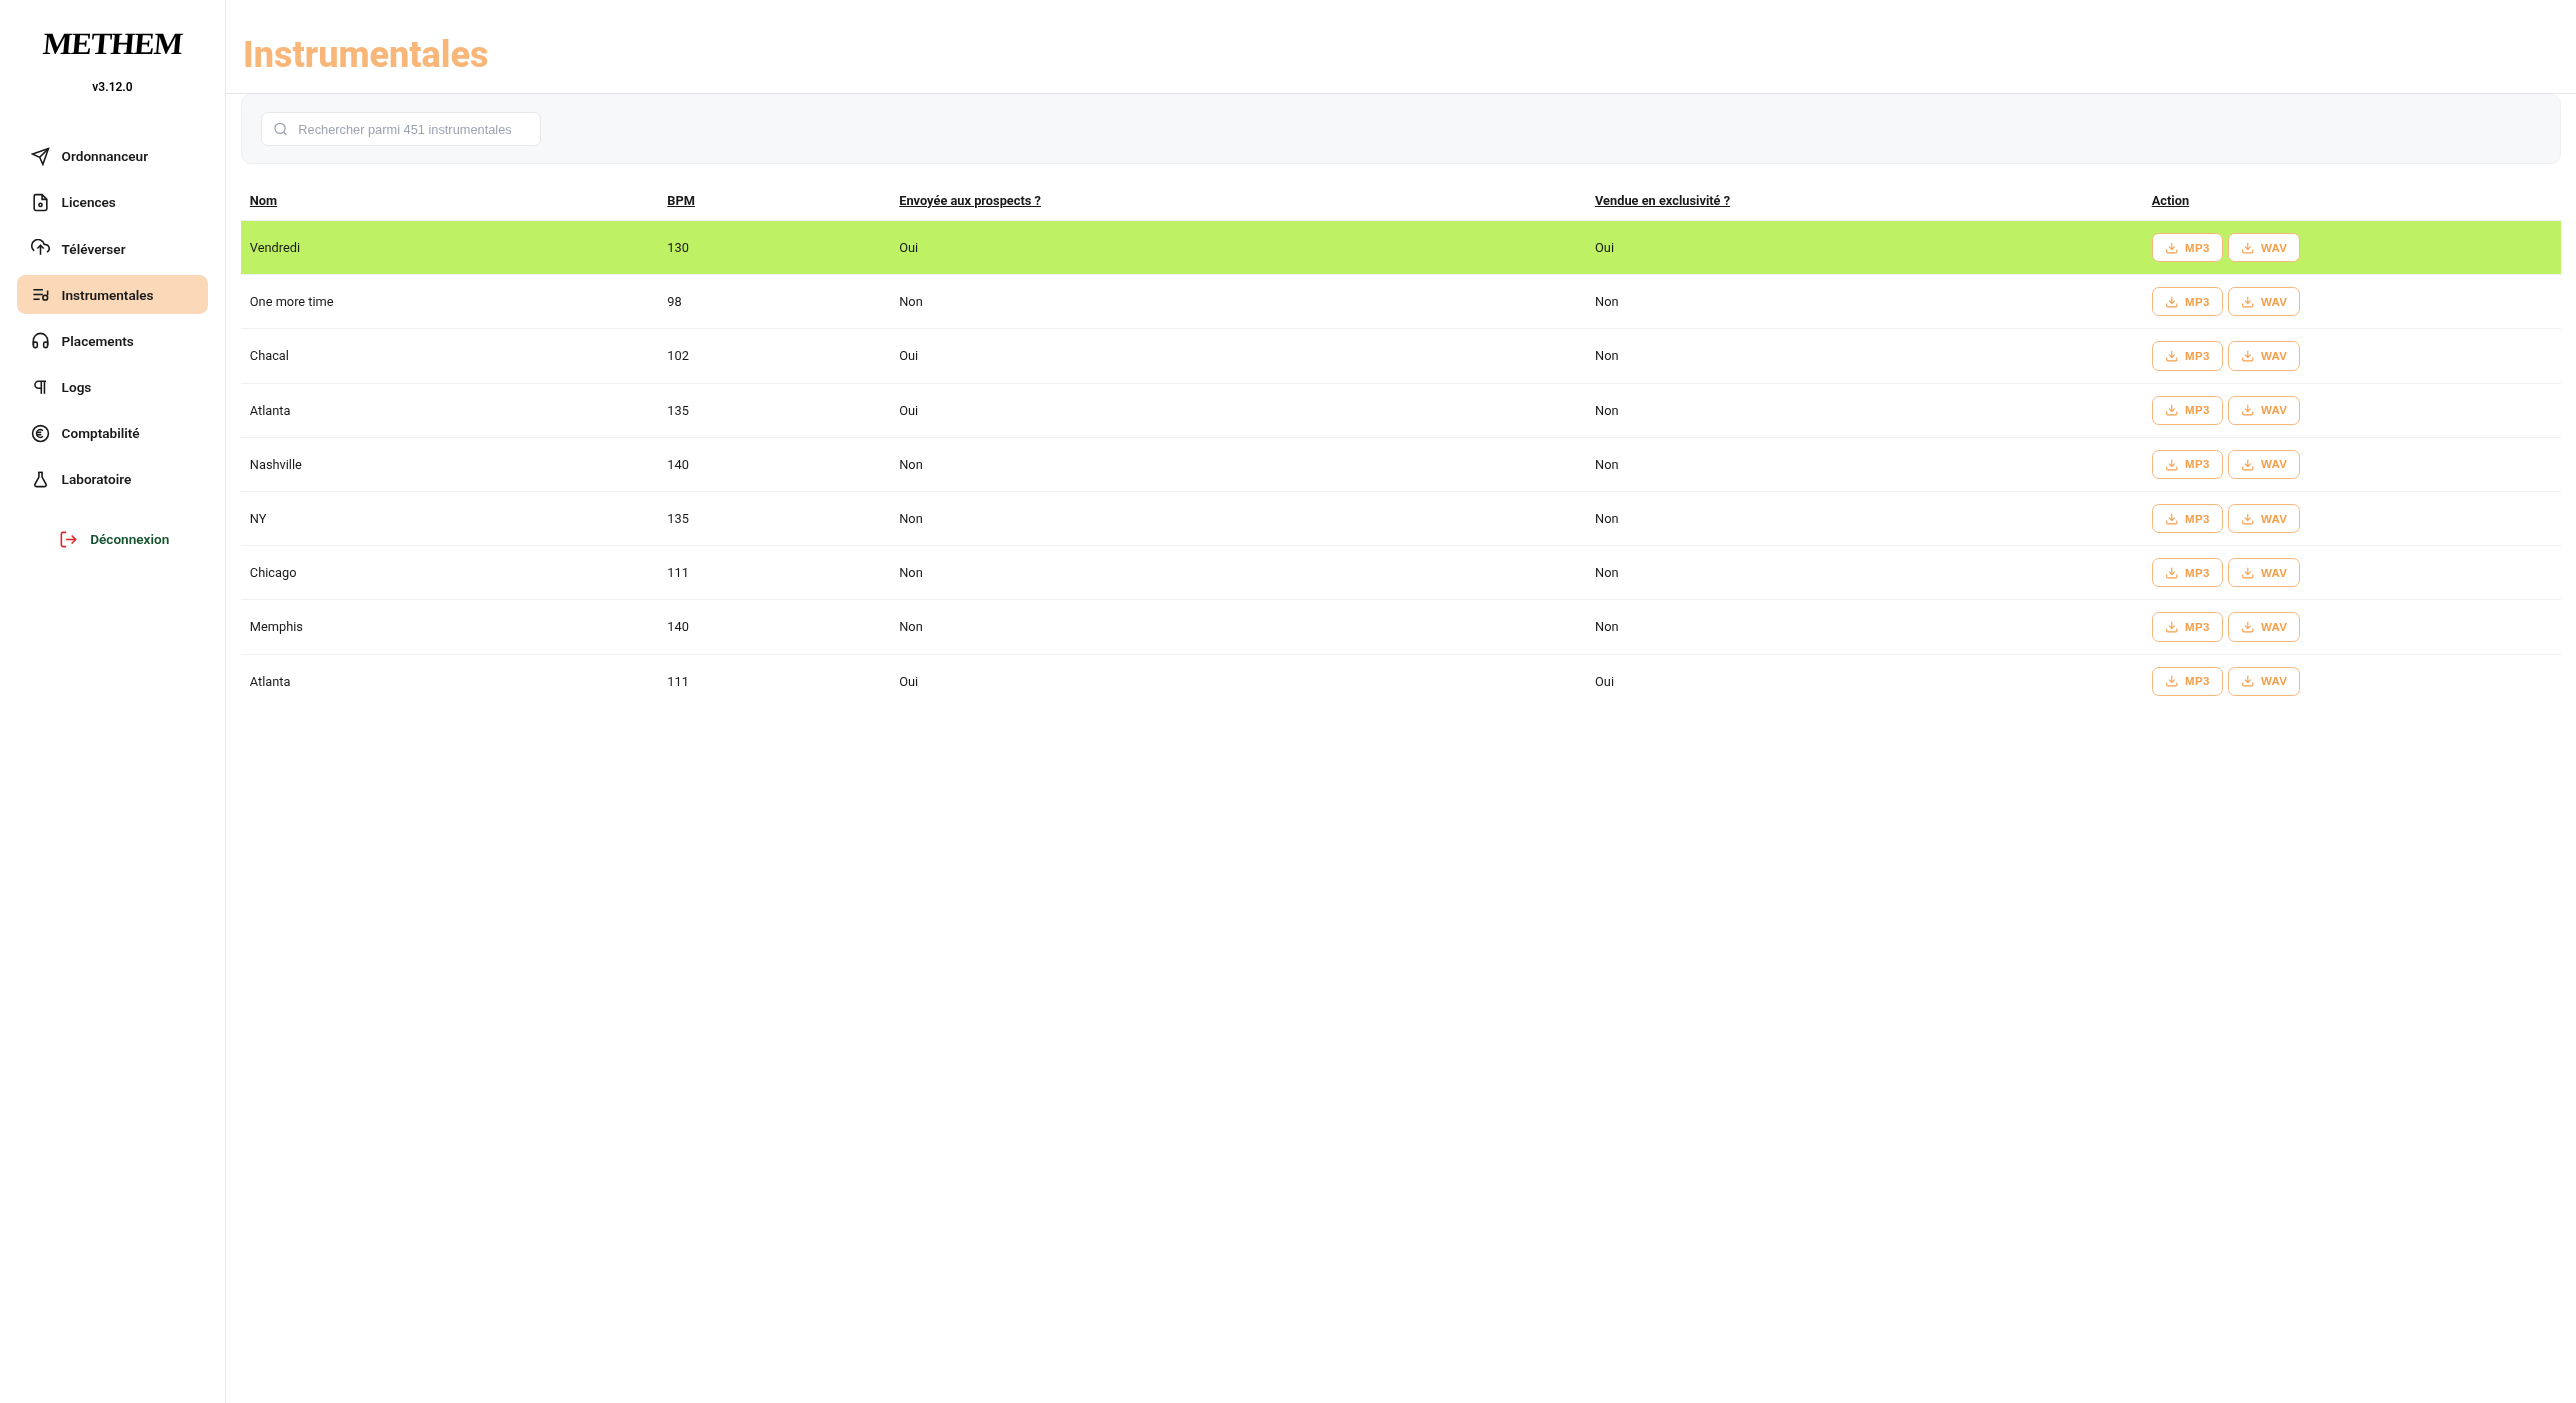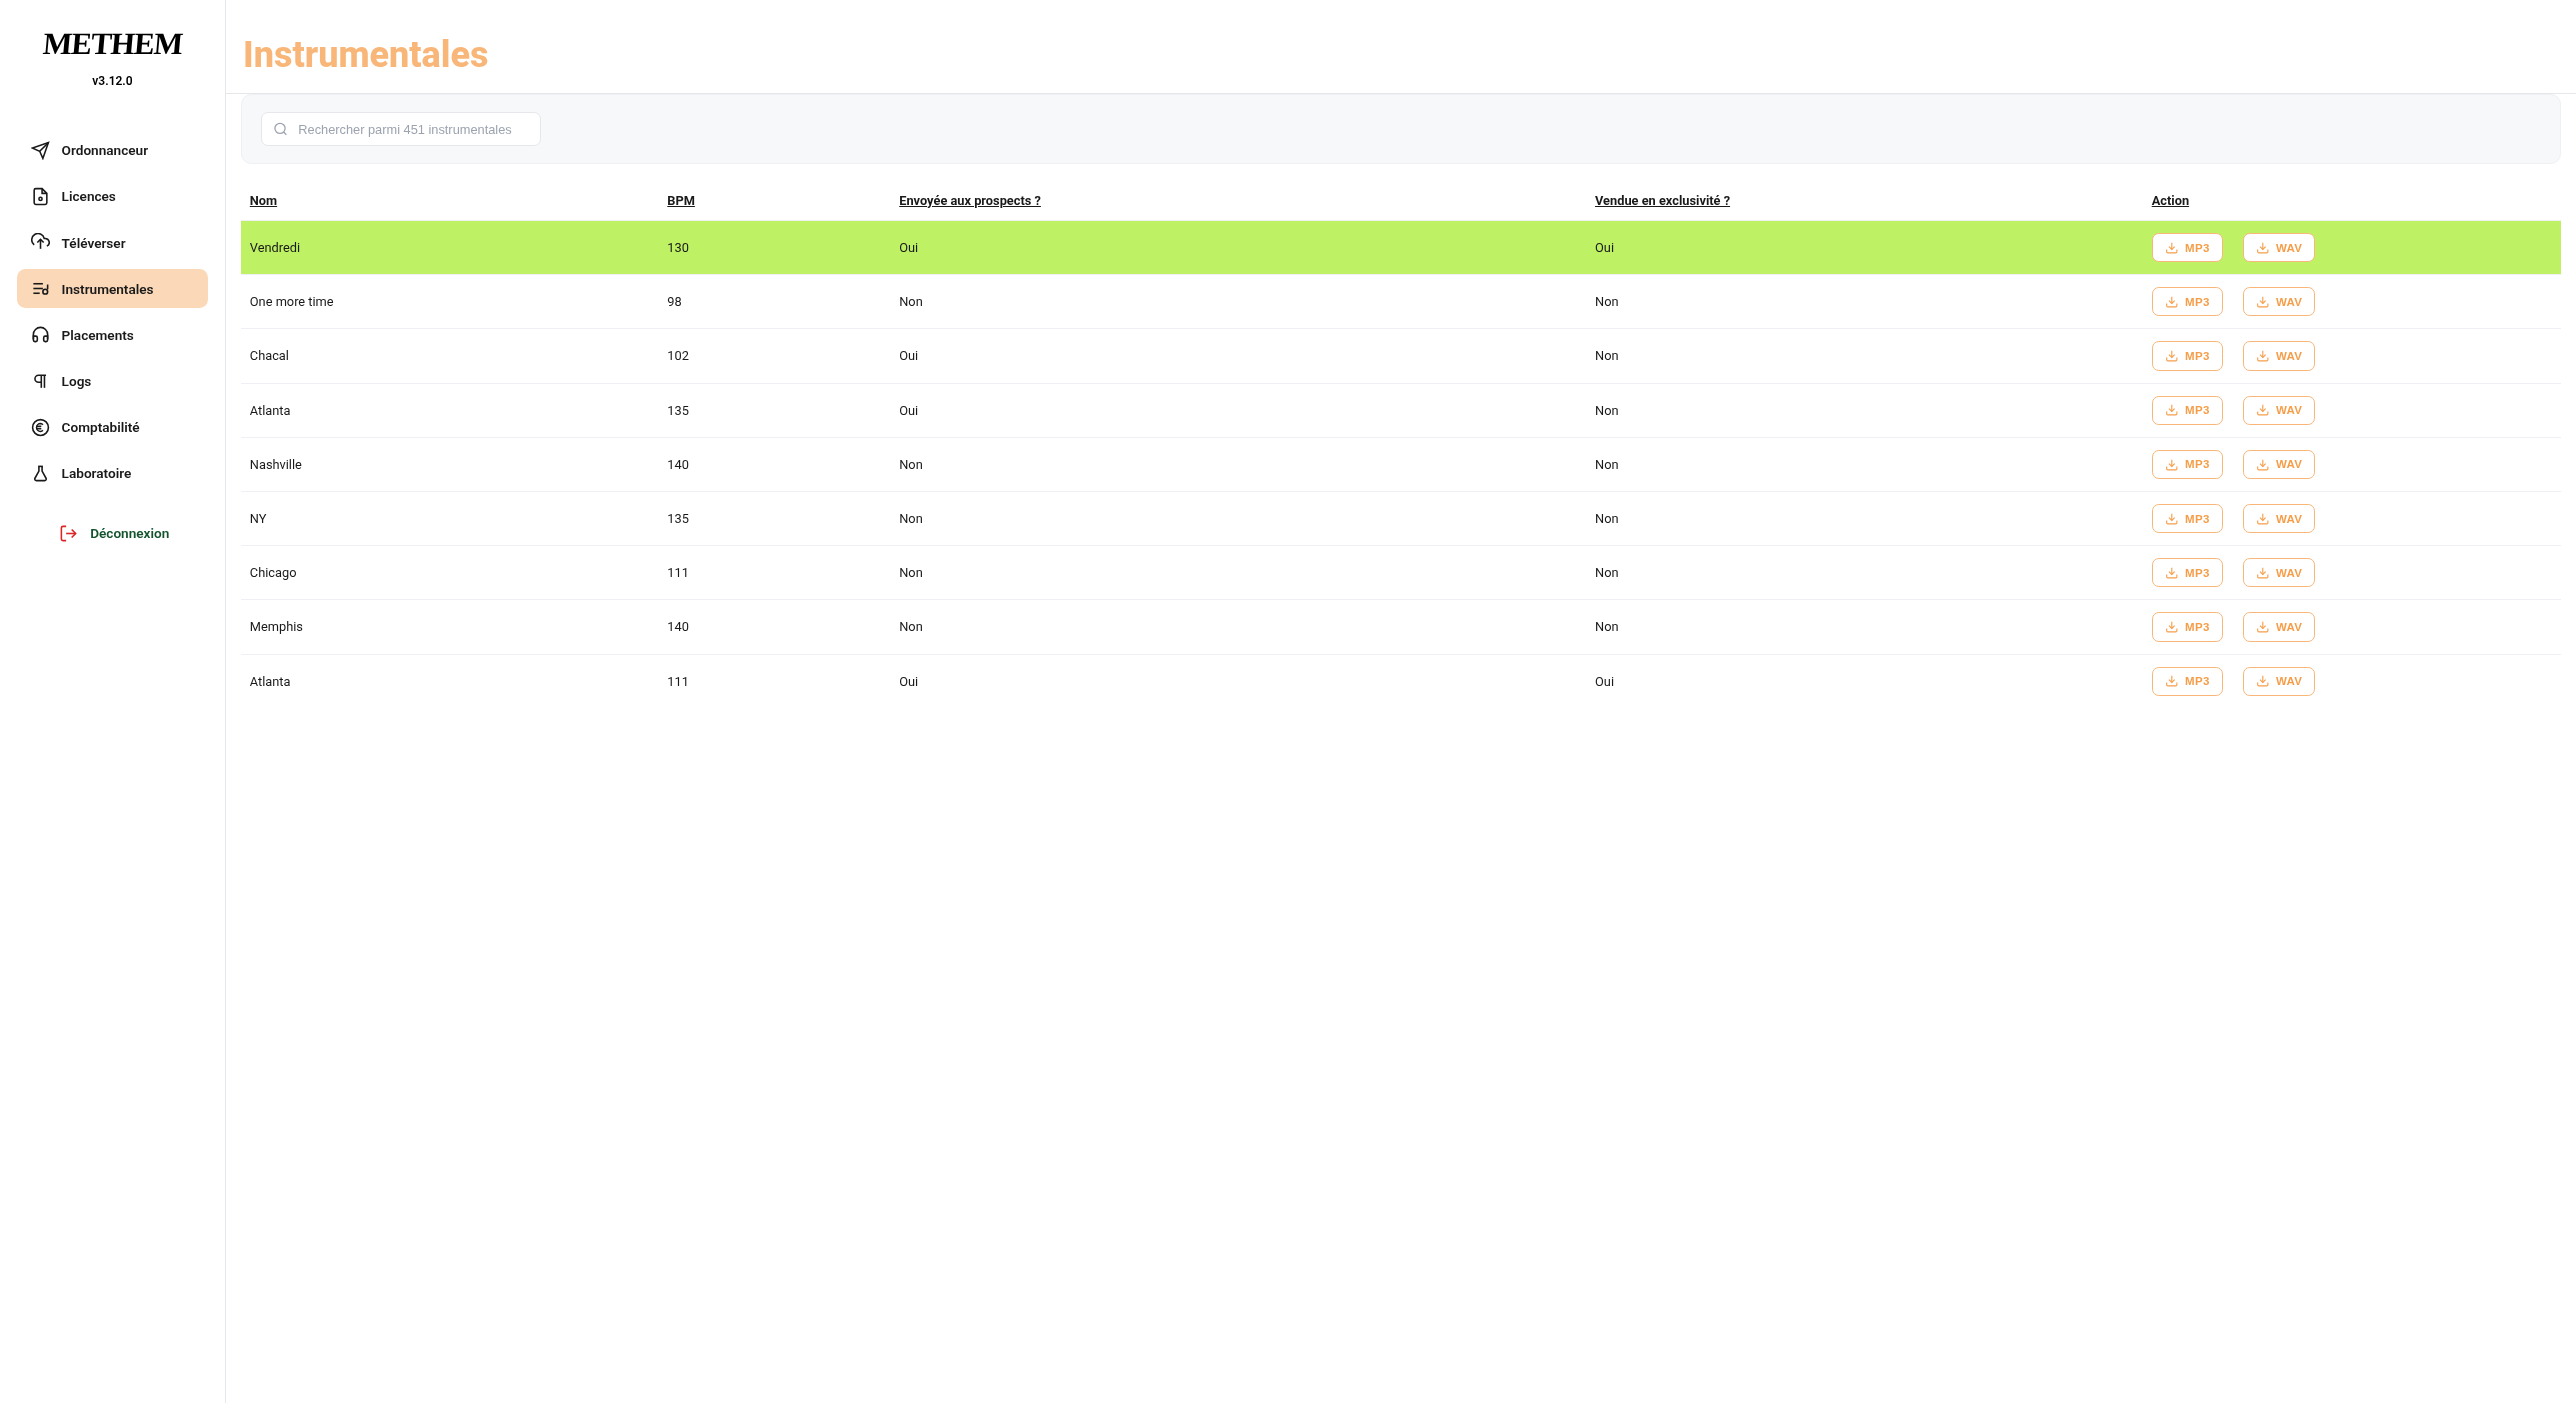--- a/index.html
+++ b/index.html
@@ -38,21 +38,21 @@
   letter-spacing: -0.9px;
   color: #000;
   transform: skewX(-5deg);
   display: inline-block;
 }
 
 .logo-version {
   font-size: 12px;
   font-weight: 600;
   color: #000;
-  margin-top: 12px;
+  margin-top: 18px;
 }
 
 .nav-list {
   display: flex;
   flex-direction: column;
   gap: 6.8px;
 }
 
 .nav-item {
   display: flex;
@@ -195,21 +195,21 @@
 }
 
 .col-name { width: 18%; }
 .col-bpm { width: 10%; }
 .col-sent { width: 30%; }
 .col-sold { width: 24%; }
 .col-action { width: 18%; }
 
 .actions {
   display: flex;
-  gap: 20px;
+  gap: 5px;
 }
 
 .dl-btn {
   display: inline-flex;
   align-items: center;
   gap: 6.8px;
   border: 0.9px solid #f8b679;
   background: #fff;
   color: #f59e4a;
   font-weight: 600;

